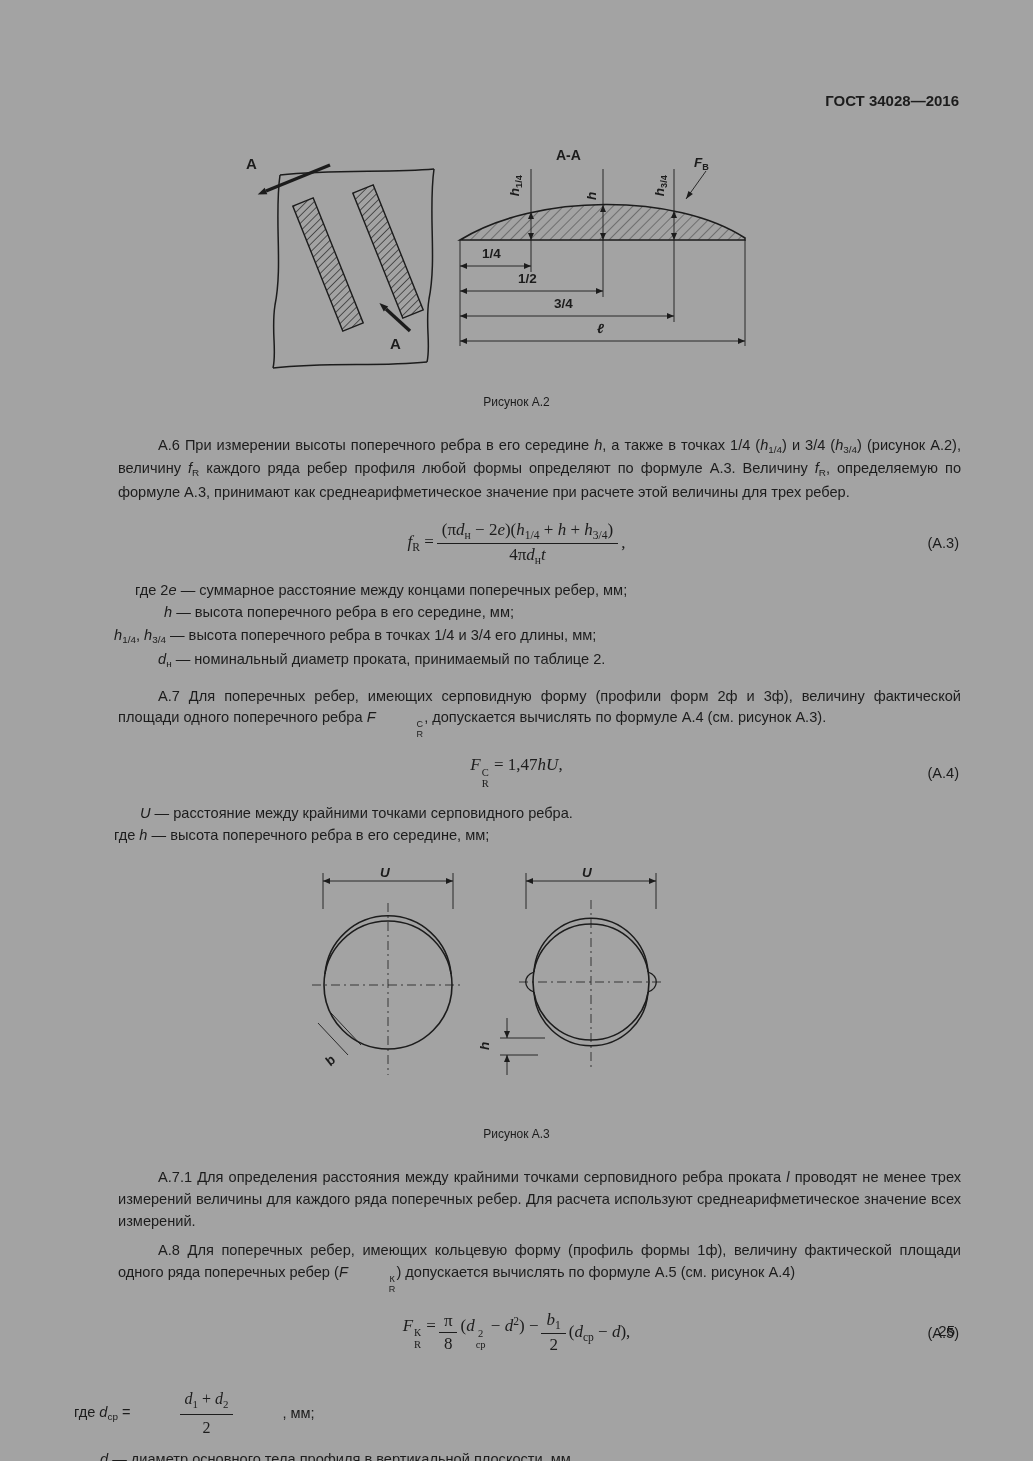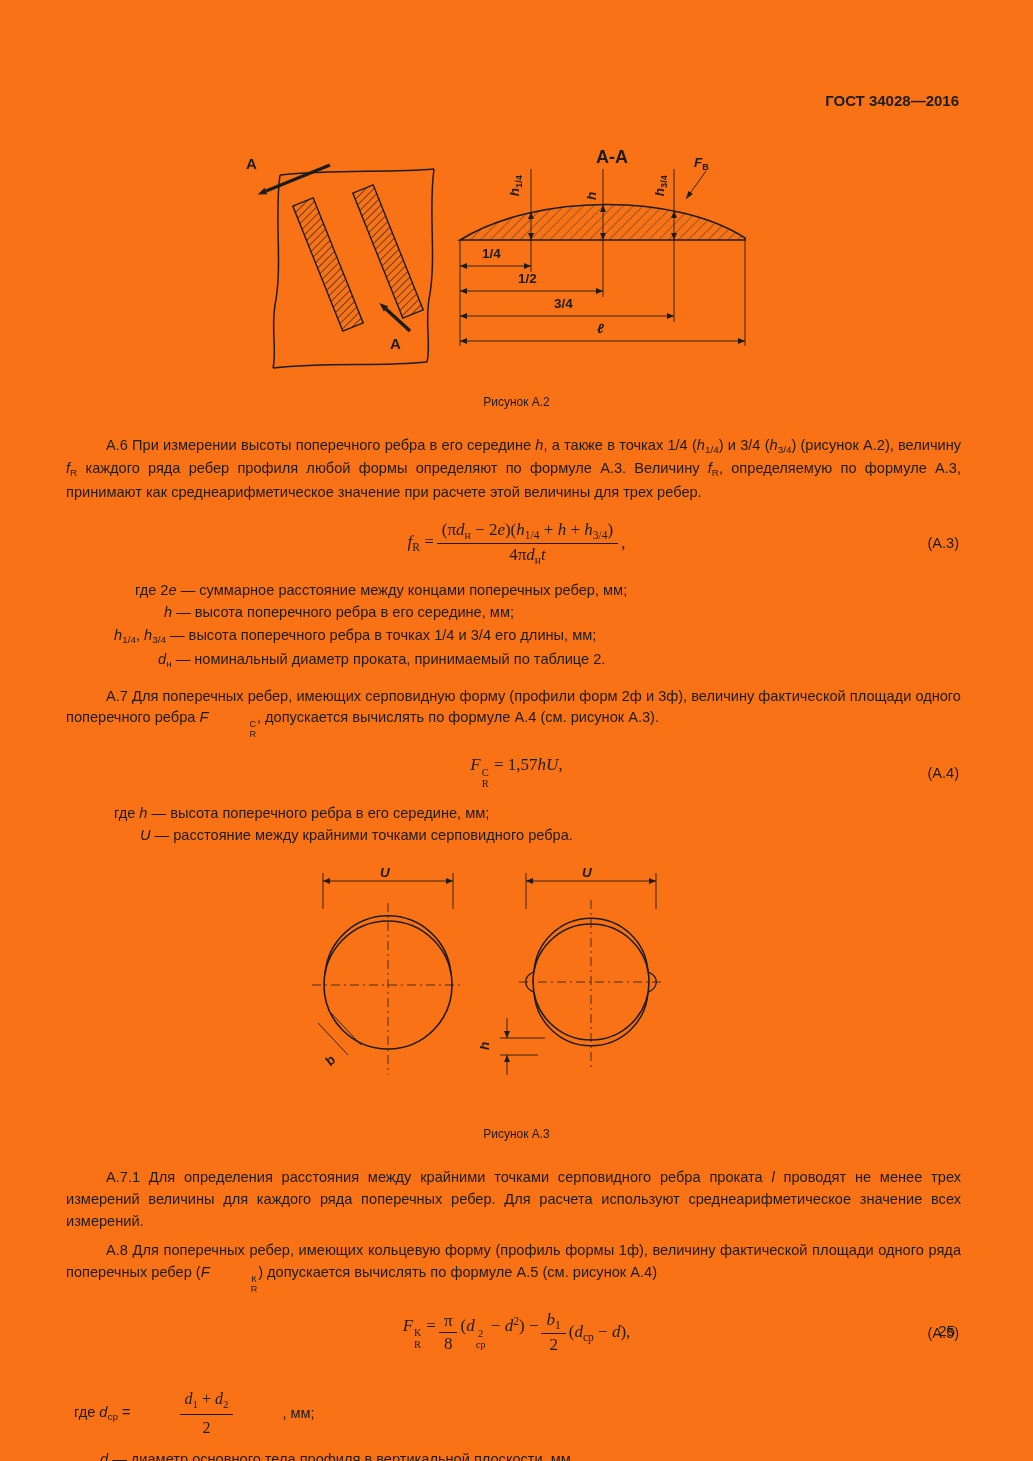--- a/index.html
+++ b/index.html
@@ -1,27 +1,27 @@
 <!DOCTYPE html>
 <html><head>
 <meta charset="utf-8">
 <style>
   html,body{margin:0;padding:0;background:#e8e8e8;}
-  .page{position:relative;width:1033px;height:1461px;background:#f97316;margin:0 auto;
+  .page{position:relative;width:1033px;height:1461px;background:#a3a3a3;margin:0 auto;
         font-family:"Liberation Sans",sans-serif;font-size:14.6px;color:#1c1c1c;overflow:hidden;}
   .hdr{padding-top:92px;margin-right:74px;text-align:right;font-weight:bold;font-size:15px;}
   .fig{position:relative;}
   .fig-a2{height:240px;margin-top:36px;}
   .fig-a2 svg{position:absolute;left:238px;top:0;}
   .fig-a3{height:252px;margin-top:18px;}
   .fig-a3 svg{position:absolute;left:298px;top:0;}
   .flabel{position:absolute;font-size:13.5px;font-weight:bold;white-space:nowrap;}
   .rot{transform:rotate(-90deg);transform-origin:left bottom;}
   .caption{text-align:center;margin-top:10px;font-size:12px;}
-  .para{margin:26px 72px 0 66px;text-align:justify;text-indent:40px;line-height:1.5;}
+  .para{margin:26px 72px 0 118px;text-align:justify;text-indent:40px;line-height:1.5;}
   .dline{line-height:1.55;margin-right:72px;}
   .defs{margin-top:12px;padding-left:40px;}
   .formula{position:relative;margin:16px 72px 0;text-align:center;
            font-family:"Liberation Serif",serif;font-size:17px;}
   .feq{display:inline-flex;align-items:center;}
   .f-label{position:absolute;right:2px;top:50%;transform:translateY(-50%);
            font-family:"Liberation Sans",sans-serif;font-size:14.6px;}
   .frac{display:inline-flex;flex-direction:column;align-items:center;vertical-align:middle;margin:0 3px;}
   .frac>.num{padding:0 5px 1px;border-bottom:1.3px solid #1c1c1c;}
   .frac>.den{padding:1px 5px 0;}
@@ -99,21 +99,21 @@
         <polygon points="222,171 229,168 229,174"></polygon>
           <polygon points="436,171 429,168 429,174"></polygon>
         <polygon points="222,196 229,193 229,199"></polygon>
           <polygon points="507,196 500,193 500,199"></polygon>
         <polygon points="448,54 454.9,49.1 450.4,45.9"></polygon>
       </g>
     </svg>
 
     <div class="flabel" style="left:246px;top:10px;font-size:15px">А</div>
     <div class="flabel" style="left:390px;top:190px;font-size:15px">А</div>
-    <div class="flabel" style="left:596px;top:2px;font-size:18px">А-А</div>
+    <div class="flabel" style="left:556px;top:2px;font-size:14px">А-А</div>
     <div class="flabel rot" style="left:524px;top:34px"><span class="it">h</span><span class="sb">1/4</span></div>
     <div class="flabel rot" style="left:599px;top:40px"><span class="it">h</span></div>
     <div class="flabel rot" style="left:669px;top:34px"><span class="it">h</span><span class="sb">3/4</span></div>
     <div class="flabel" style="left:694px;top:10px"><span class="it">F</span><span class="sb">В</span></div>
     <div class="flabel" style="left:482px;top:101px">1/4</div>
     <div class="flabel" style="left:518px;top:126px">1/2</div>
     <div class="flabel" style="left:554px;top:151px">3/4</div>
     <div class="flabel it" style="left:597px;top:176px">ℓ</div>
   </div>
   <div class="caption">Рисунок А.2</div>
@@ -142,28 +142,28 @@
   <p class="para" style="margin-top:14px"><span>А.7 Для поперечных ребер, имеющих серповидную форму (профили форм 2ф и 3ф), величину фактической площади одного поперечного ребра </span><span class="it">F</span><span class="stk">
         <span>С</span>
         <span>R</span>
       </span><span>, допускается вычислять по формуле А.4 (см. рисунок А.3).</span></p>
 
   <div class="formula">
     <span class="feq">
       <span><span class="it">F</span><span class="stk">
             <span>С</span>
             <span>R</span>
-          </span><span> = 1,57</span><span class="it">h</span><span class="it">U</span><span>,</span></span>
+          </span><span> = 1,47</span><span class="it">h</span><span class="it">U</span><span>,</span></span>
     </span>
     <span class="f-label">(А.4)</span>
   </div>
 
   <div class="defs">
+    <div class="dline" style="margin-left:100px"><span class="it">U</span><span> — расстояние между крайними точками серповидного ребра.</span></div>
     <div class="dline" style="margin-left:74px"><span>где </span><span class="it">h</span><span> — высота поперечного ребра в его середине, мм;</span></div>
-    <div class="dline" style="margin-left:100px"><span class="it">U</span><span> — расстояние между крайними точками серповидного ребра.</span></div>
   </div>
 
   <div class="fig fig-a3">
     <svg width="460" height="252" viewBox="0 0 460 252">
 
       <g stroke="#1c1c1c" stroke-width="0.9" fill="none">
         <line x1="25" y1="16" x2="155" y2="16"></line>
         <line x1="25" y1="8" x2="25" y2="44"></line>
         <line x1="155" y1="8" x2="155" y2="44"></line>
         <line x1="228" y1="16" x2="358" y2="16"></line>

